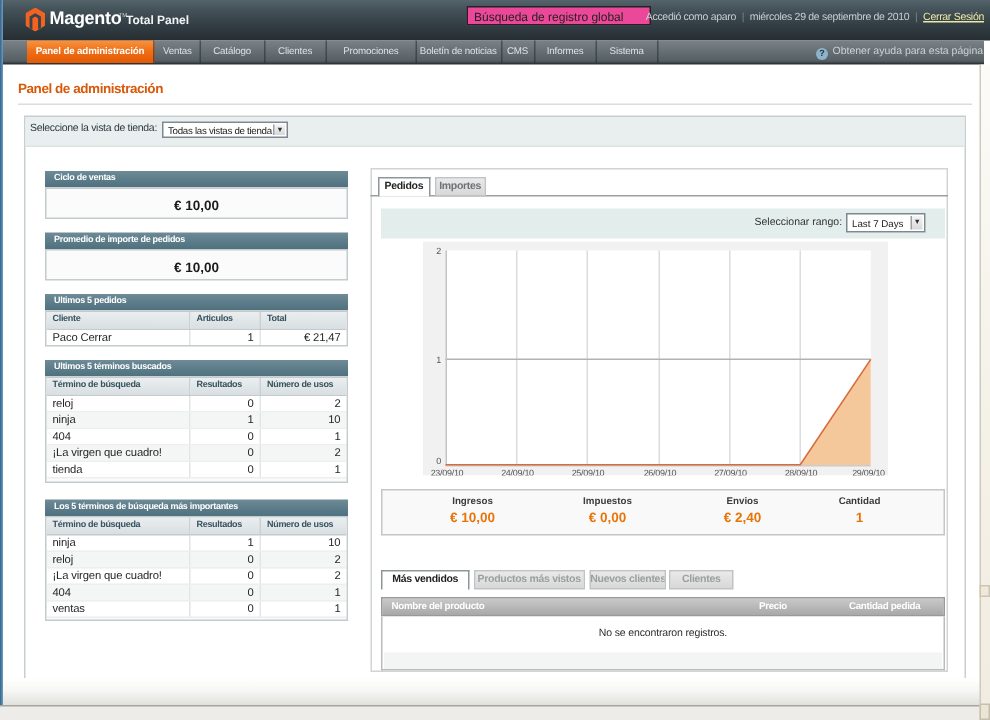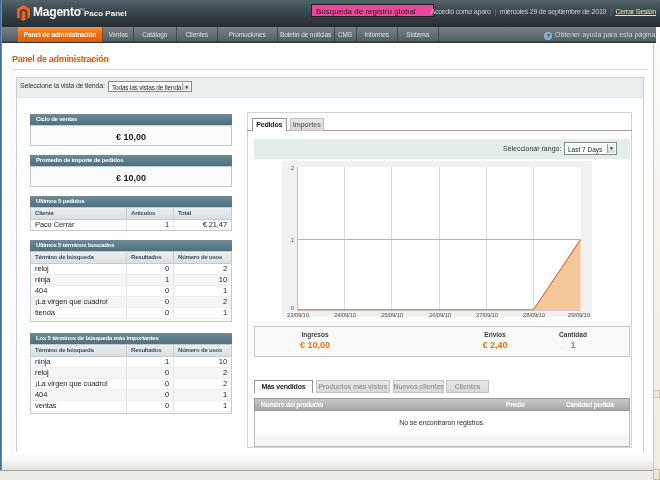--- a/index.html
+++ b/index.html
@@ -125,21 +125,21 @@
 <body>
 <div id="page">
 
   <div class="abs" id="hdr"></div>
   <svg class="abs" style="left:17px;top:5px" width="13" height="16" viewBox="0 0 13 16">
     <polygon points="6.5,0 13,3.8 13,12.2 6.5,16 0,12.2 0,3.8" fill="#f26322"></polygon>
     <polygon points="2.7,13.5 2.7,6 6.5,3.8 10.3,6 10.3,13.5 8.4,14.6 8.4,7.1 6.5,6 4.6,7.1 4.6,14.6" fill="#38444a"></polygon>
   </svg>
   <div class="abs" id="logo-txt">Magento</div>
   <div class="abs" id="logo-tm">TM</div>
-  <div class="abs" id="logo-admin">Paco Panel</div>
+  <div class="abs" id="logo-admin">Total Panel</div>
   <div class="abs" id="hsearch">Búsqueda de registro global</div>
   <div class="abs" id="hright">Accedió como aparo <span class="sep">|</span> miércoles 29 de septiembre de 2010 <span class="sep">|</span> <span class="lnk">Cerrar Sesión</span></div>
 
   <div class="abs" id="nav">
     <div class="nav-it nav-act" style="left:18px;width:85px;">Panel de administración</div>
     <div class="nav-it" style="left:103.5px;width:30.5px;">Ventas</div>
     <div class="nav-it" style="left:134px;width:42.5px;">Catálogo</div>
     <div class="nav-it" style="left:176.5px;width:41.5px;">Clientes</div>
     <div class="nav-it" style="left:218px;width:59.5px;">Promociones</div>
     <div class="nav-it" style="left:277.5px;width:57px;">Boletín de noticias</div>
@@ -314,20 +314,24 @@
         <text x="297" y="156" text-anchor="middle">29/09/10</text>
       </g>
     </svg>
   </div>
 
   <div class="abs" id="totals"></div>
   <div class="tot" style="left:275px;width:80px;">
       <div class="lb">Ingresos</div>
       <div class="vl">€ 10,00</div>
     </div>
+  <div class="tot" style="left:365px;width:80px;">
+      <div class="lb">Impuestos</div>
+      <div class="vl">€ 0,00</div>
+    </div>
   <div class="tot" style="left:455px;width:80px;">
       <div class="lb">Envios</div>
       <div class="vl">€ 2,40</div>
     </div>
   <div class="tot" style="left:535px;width:76px;">
       <div class="lb">Cantidad</div>
       <div class="vl">1</div>
     </div>
 
   <div class="tab tab-on" style="left:254px;top:380px;width:59px;">Más vendidos</div>

